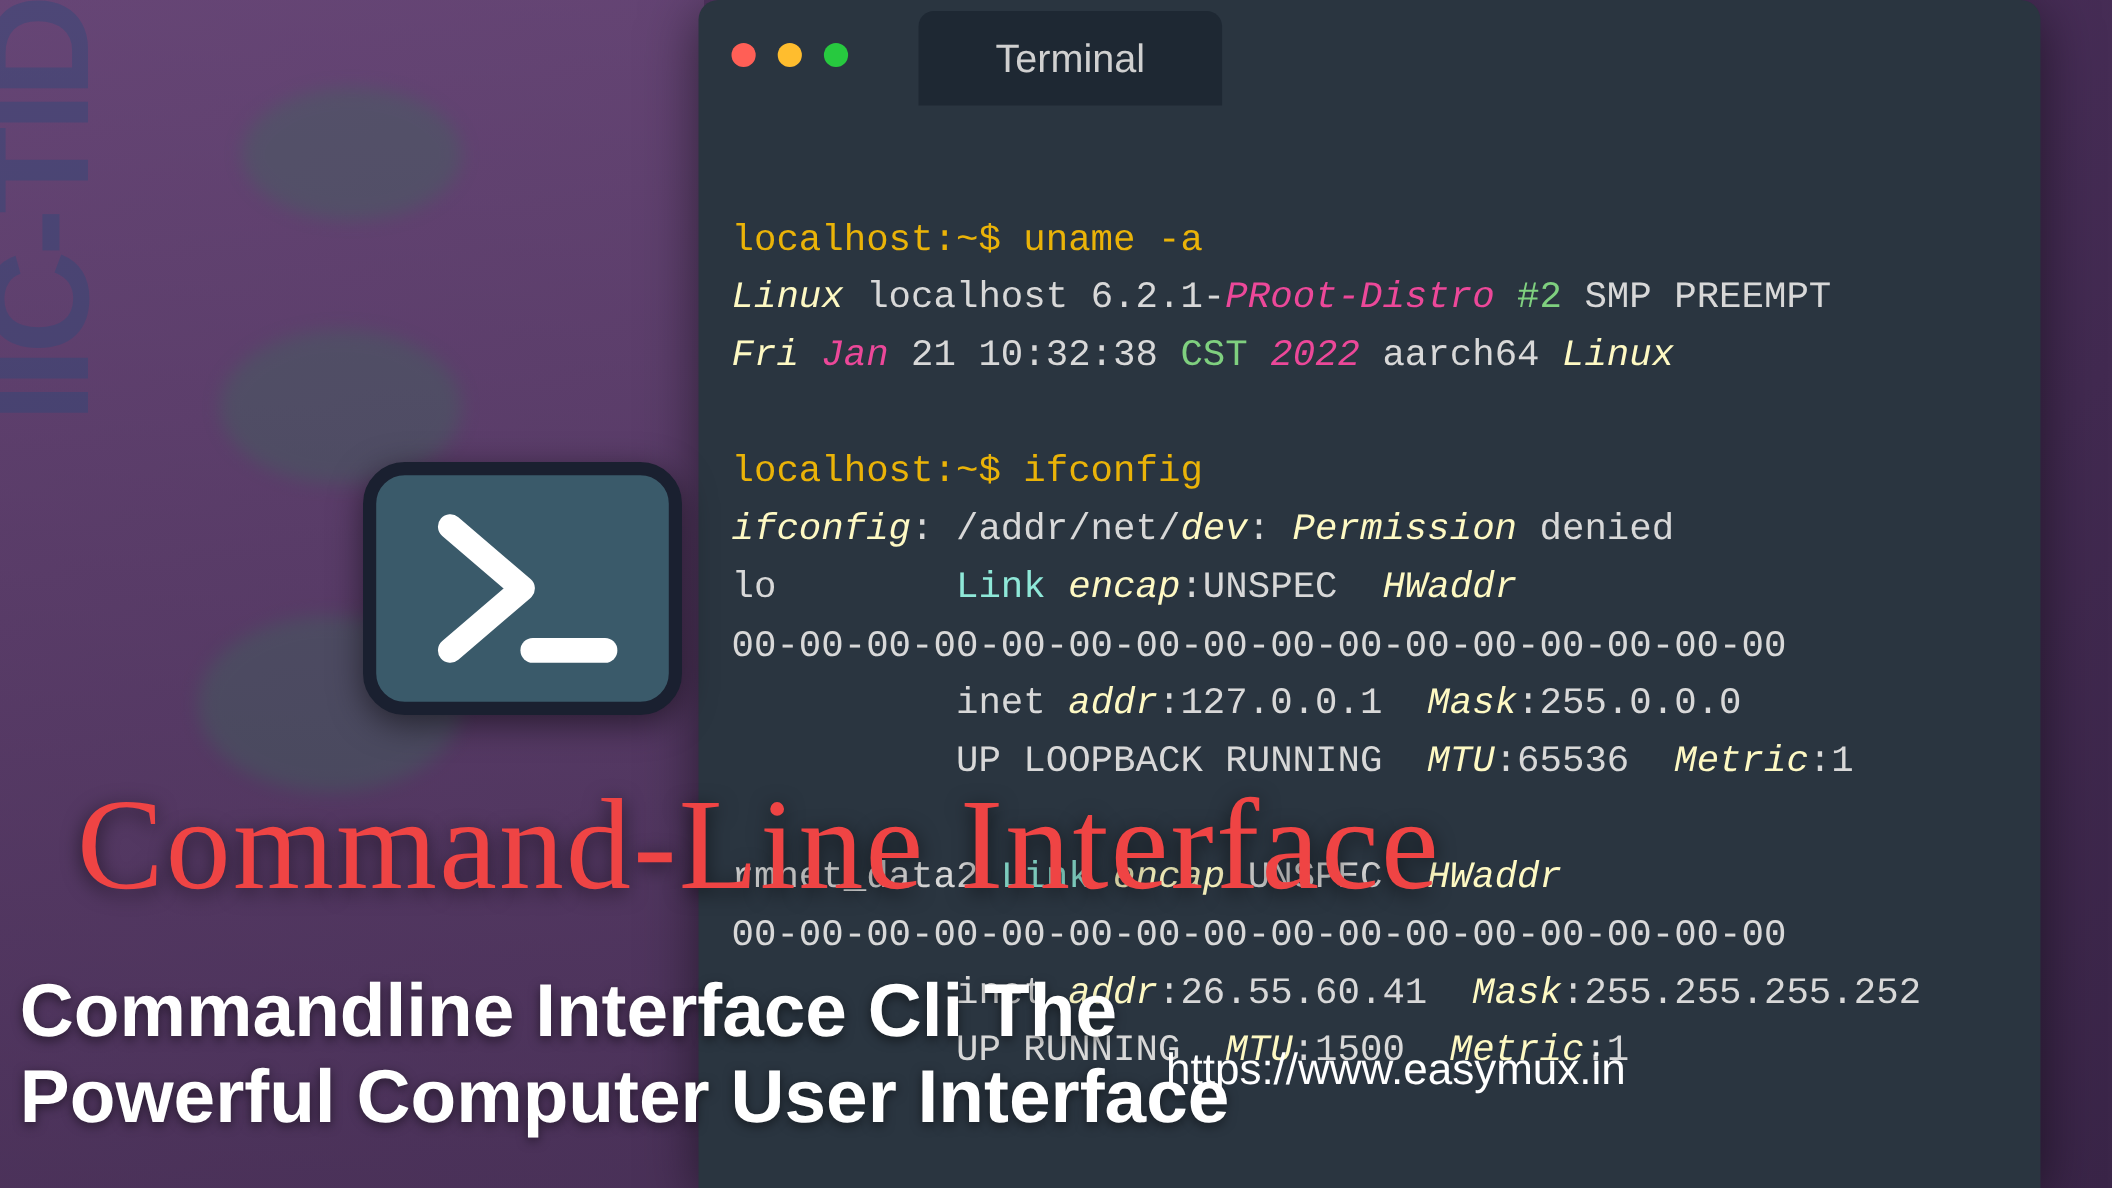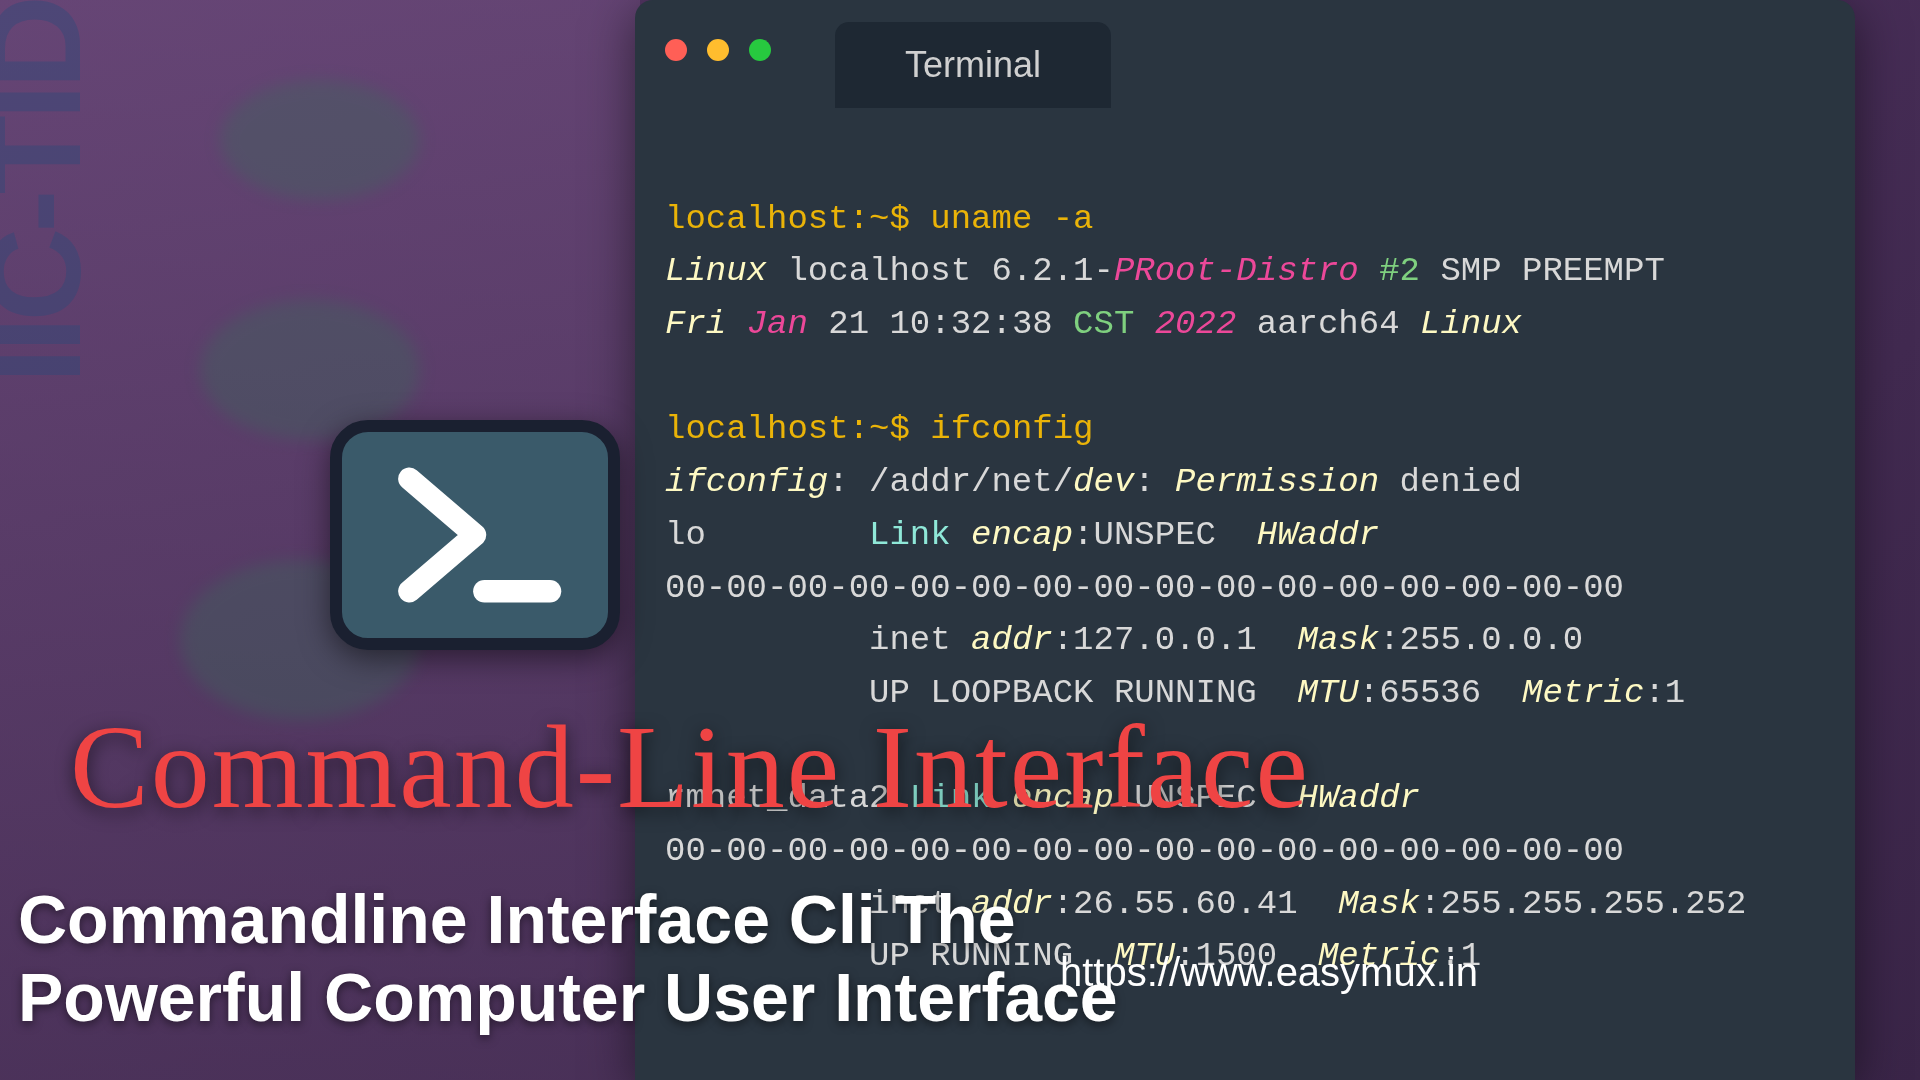--- a/index.html
+++ b/index.html
@@ -61,21 +61,21 @@
   }
   .dot {
     width: 22px; height: 22px;
     border-radius: 50%;
   }
   .dot.red { background: #ff5f56; }
   .dot.yellow { background: #ffbd2e; }
   .dot.green { background: #27c93f; }
   .tab {
     position: absolute;
-    left: 200px; top: 22px;
+    left: 200px; top: 10px;
     background: #1e2833;
     border-radius: 14px 14px 0 0;
     padding: 22px 70px;
     color: #d0d0d0;
     font-family: Arial, sans-serif;
     font-size: 36px;
   }
   .term-body {
     padding: 40px 30px;
     font-size: 34px;

